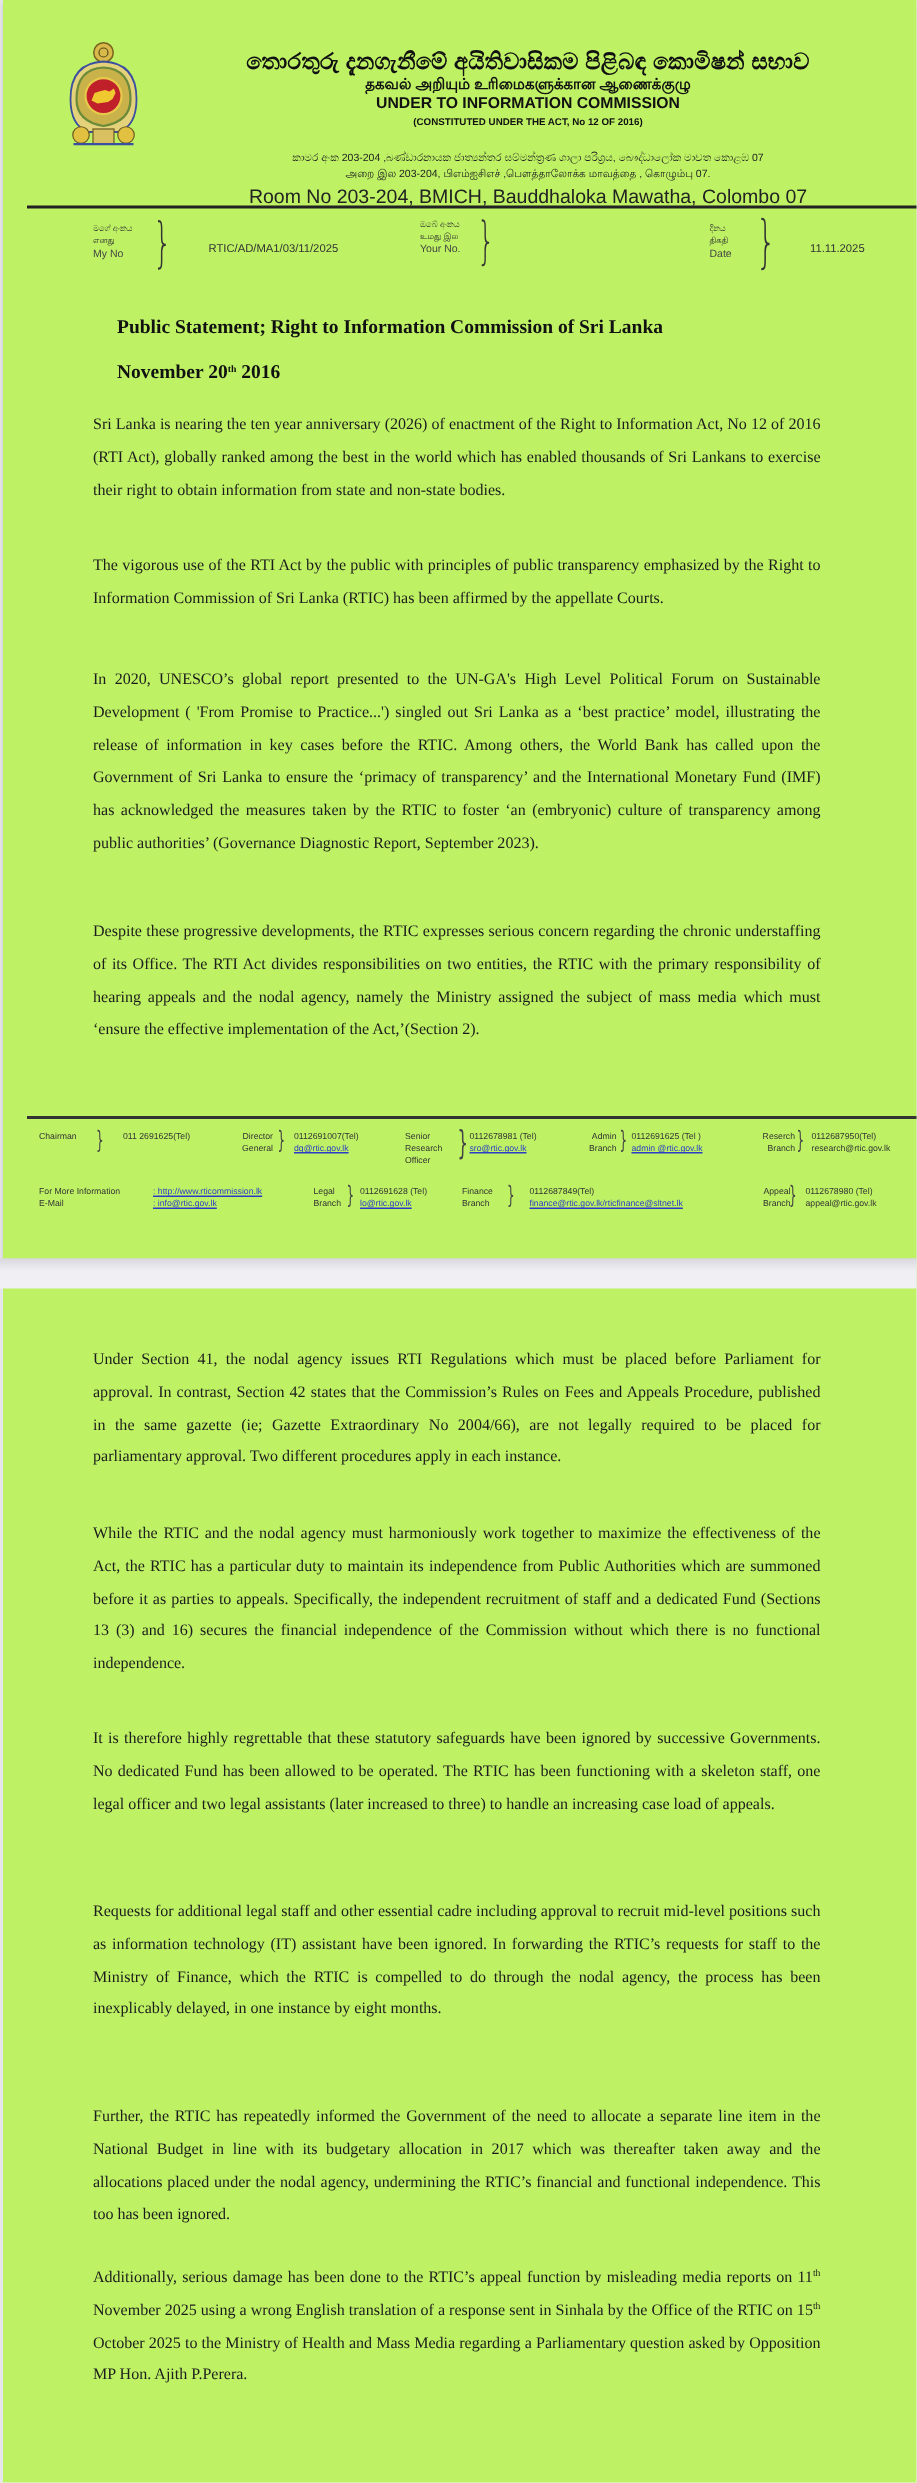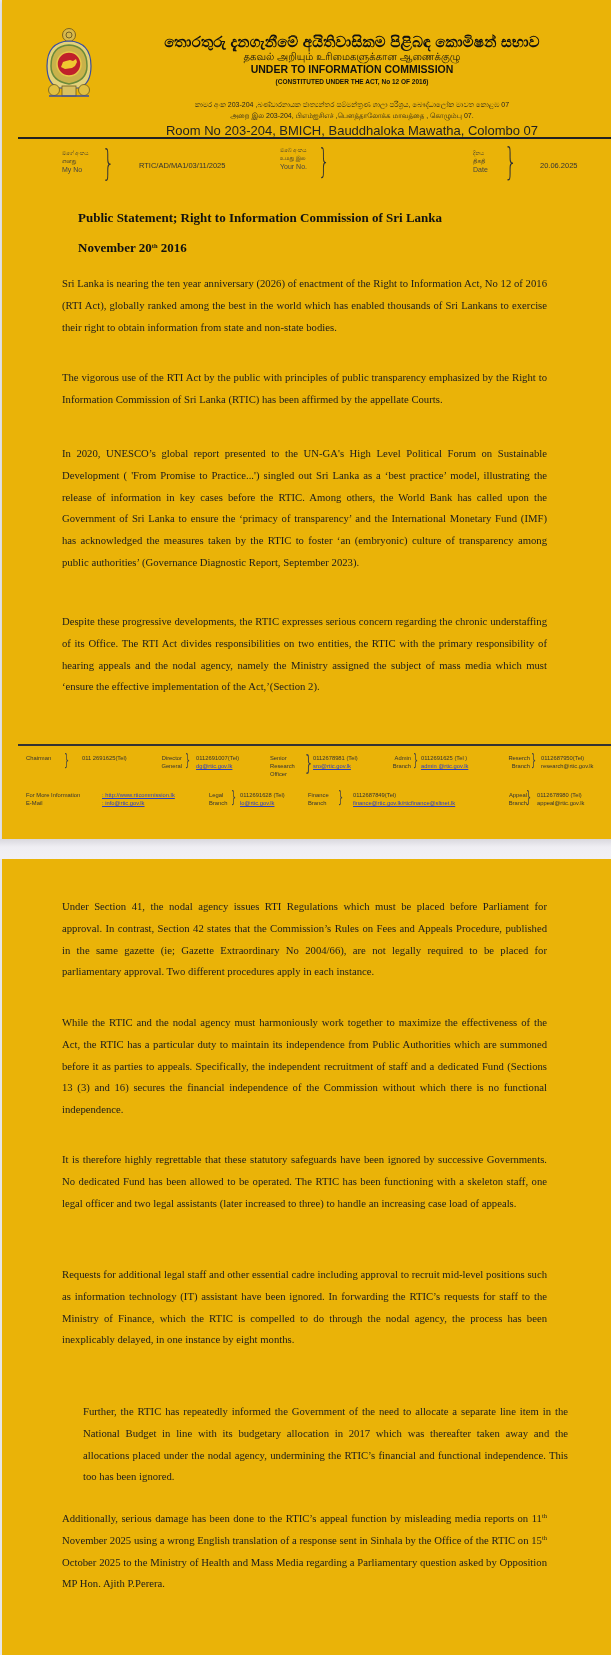--- a/index.html
+++ b/index.html
@@ -1,27 +1,27 @@
 <!DOCTYPE html>
 <html><head>
 <meta charset="utf-8">
 <style>
   html,body{margin:0;padding:0;background:#efeef3;}
   body{width:611px;height:1655px;overflow:hidden;position:relative;font-family:"Liberation Serif",serif;color:#1a1a1a;}
-  .page{position:absolute;left:2px;width:609px;background:#eab308;}
+  .page{position:absolute;left:2px;width:609px;background:#bef264;}
   #page1{top:0;height:839px;box-shadow:0 2px 3px rgba(0,0,0,0.12);}
   #page2{top:859px;height:796px;}
   .gap{position:absolute;left:0;top:839px;width:611px;height:20px;background:linear-gradient(#d9d8de,#efeef3 40%,#f1f0f5);}
   .edge{position:absolute;left:0;top:0;width:2px;height:1655px;background:#e6e6ea;}
 
   
   .emblem{position:absolute;left:37px;top:26px;width:60px;height:74px;}
   .lh{position:absolute;left:100px;width:500px;text-align:center;font-family:"Liberation Sans",sans-serif;color:#111;}
   .lh-si{top:33px;font-size:15px;font-weight:bold;letter-spacing:0.2px;}
-  .lh-ta{top:51px;font-size:10px;font-weight:normal;}
+  .lh-ta{top:51px;font-size:10px;font-weight:bold;}
   .lh-en{top:63px;font-size:10.5px;font-weight:bold;}
   .lh-const{top:78px;font-size:6.5px;font-weight:bold;}
   .addr{position:absolute;left:100px;width:500px;text-align:center;font-family:"Liberation Sans",sans-serif;font-size:7px;color:#222;}
   .addr1{top:101px;} .addr2{top:112px;} .addr3{top:123px;font-size:13px;}
   .rule-top{position:absolute;left:16px;top:137px;width:595px;height:2px;background:#222;}
 
   
   .ref{position:absolute;font-family:"Liberation Sans",sans-serif;color:#333;}
   .ref .lbl{font-size:5.5px;line-height:8px;display:block;}
   .ref .lbl-en{font-size:7px;line-height:10px;display:block;color:#444;}
@@ -83,21 +83,21 @@
   </div>
   <div class="brace" style="left:316px;top:144px;font-size:34px;line-height:34px;">}</div>
   <div class="ref-val" style="left:330px;top:161px;"></div>
 
   <div class="ref" style="left:471px;top:149px;">
     <span class="lbl">දිනය</span>
     <span class="lbl">திகதி</span>
     <span class="lbl-en">Date</span>
   </div>
   <div class="brace" style="left:502px;top:142px;font-size:38px;line-height:38px;">}</div>
-  <div class="ref-val" style="left:514px;top:161px;">20.06.2025</div>
+  <div class="ref-val" style="left:514px;top:161px;">11.11.2025</div>
 
   <div class="h1" style="top:210px;">Public Statement; Right to Information Commission of Sri Lanka</div>
   <div class="h1" style="top:240px;"><span>November 20</span><sup>th</sup><span> 2016</span></div>
 
   <div class="para" style="top:273px;">Sri Lanka is nearing the ten year anniversary (2026) of enactment of the Right to Information Act, No 12 of 2016 (RTI Act), globally ranked among the best in the world which has enabled thousands of Sri Lankans to exercise their right to obtain information from state and non-state bodies.</div>
   <div class="para" style="top:367px;">The vigorous use of the RTI Act by the public with principles of public transparency emphasized by the Right to Information Commission of Sri Lanka (RTIC) has been affirmed by the appellate Courts.</div>
   <div class="para" style="top:443px;">In 2020, UNESCO’s global report presented to the UN-GA's High Level Political Forum on Sustainable Development ( 'From Promise to Practice...') singled out Sri Lanka as a ‘best practice’ model, illustrating the release of information in key cases before the RTIC. Among others, the World Bank has called upon the Government of Sri Lanka to ensure the ‘primacy of transparency’ and the International Monetary Fund (IMF) has acknowledged the measures taken by the RTIC to foster ‘an (embryonic) culture of transparency among public authorities’ (Governance Diagnostic Report, September 2023).</div>
   <div class="para" style="top:611px;">Despite these progressive developments, the RTIC expresses serious concern regarding the chronic understaffing of its Office. The RTI Act divides responsibilities on two entities, the RTIC with the primary responsibility of hearing appeals and the nodal agency, namely the Ministry assigned the subject of mass media which must ‘ensure the effective implementation of the Act,’(Section 2).</div>
 
   <div class="rule-bot"></div>
@@ -138,15 +138,15 @@
   <div class="ft" style="left:535px;top:791px;"><span>0112678980 (Tel)</span><br><span>appeal@rtic.gov.lk</span></div>
 </div>
 
 <div class="gap"></div>
 
 <div class="page" id="page2">
   <div class="para" style="top:37px;">Under Section 41, the nodal agency issues RTI Regulations which must be placed before Parliament for approval. In contrast, Section 42 states that the Commission’s Rules on Fees and Appeals Procedure, published in the same gazette (ie; Gazette Extraordinary No 2004/66), are not legally required to be placed for parliamentary approval. Two different procedures apply in each instance.</div>
   <div class="para" style="top:153px;">While the RTIC and the nodal agency must harmoniously work together to maximize the effectiveness of the Act, the RTIC has a particular duty to maintain its independence from Public Authorities which are summoned before it as parties to appeals. Specifically, the independent recruitment of staff and a dedicated Fund (Sections 13 (3) and 16) secures the financial independence of the Commission without which there is no functional independence.</div>
   <div class="para" style="top:290px;">It is therefore highly regrettable that these statutory safeguards have been ignored by successive Governments. No dedicated Fund has been allowed to be operated. The RTIC has been functioning with a skeleton staff, one legal officer and two legal assistants (later increased to three) to handle an increasing case load of appeals.</div>
   <div class="para" style="top:405px;">Requests for additional legal staff and other essential cadre including approval to recruit mid-level positions such as information technology (IT) assistant have been ignored. In forwarding the RTIC’s requests for staff to the Ministry of Finance, which the RTIC is compelled to do through the nodal agency, the process has been inexplicably delayed, in one instance by eight months.</div>
-  <div class="para" style="top:542px;margin-left:21px;">Further, the RTIC has repeatedly informed the Government of the need to allocate a separate line item in the National Budget in line with its budgetary allocation in 2017 which was thereafter taken away and the allocations placed under the nodal agency, undermining the RTIC’s financial and functional independence. This too has been ignored.</div>
+  <div class="para" style="top:542px;">Further, the RTIC has repeatedly informed the Government of the need to allocate a separate line item in the National Budget in line with its budgetary allocation in 2017 which was thereafter taken away and the allocations placed under the nodal agency, undermining the RTIC’s financial and functional independence. This too has been ignored.</div>
   <div class="para" style="top:649px;"><span>Additionally, serious damage has been done to the RTIC’s appeal function by misleading media reports on 11</span><sup>th</sup><span> November 2025  using a wrong English translation of a response sent in Sinhala by the Office of the RTIC on 15</span><sup>th</sup><span> October 2025 to the Ministry of Health and Mass Media regarding a Parliamentary question asked by Opposition MP Hon. Ajith P.Perera.</span></div>
 </div>
 
 </body></html>

